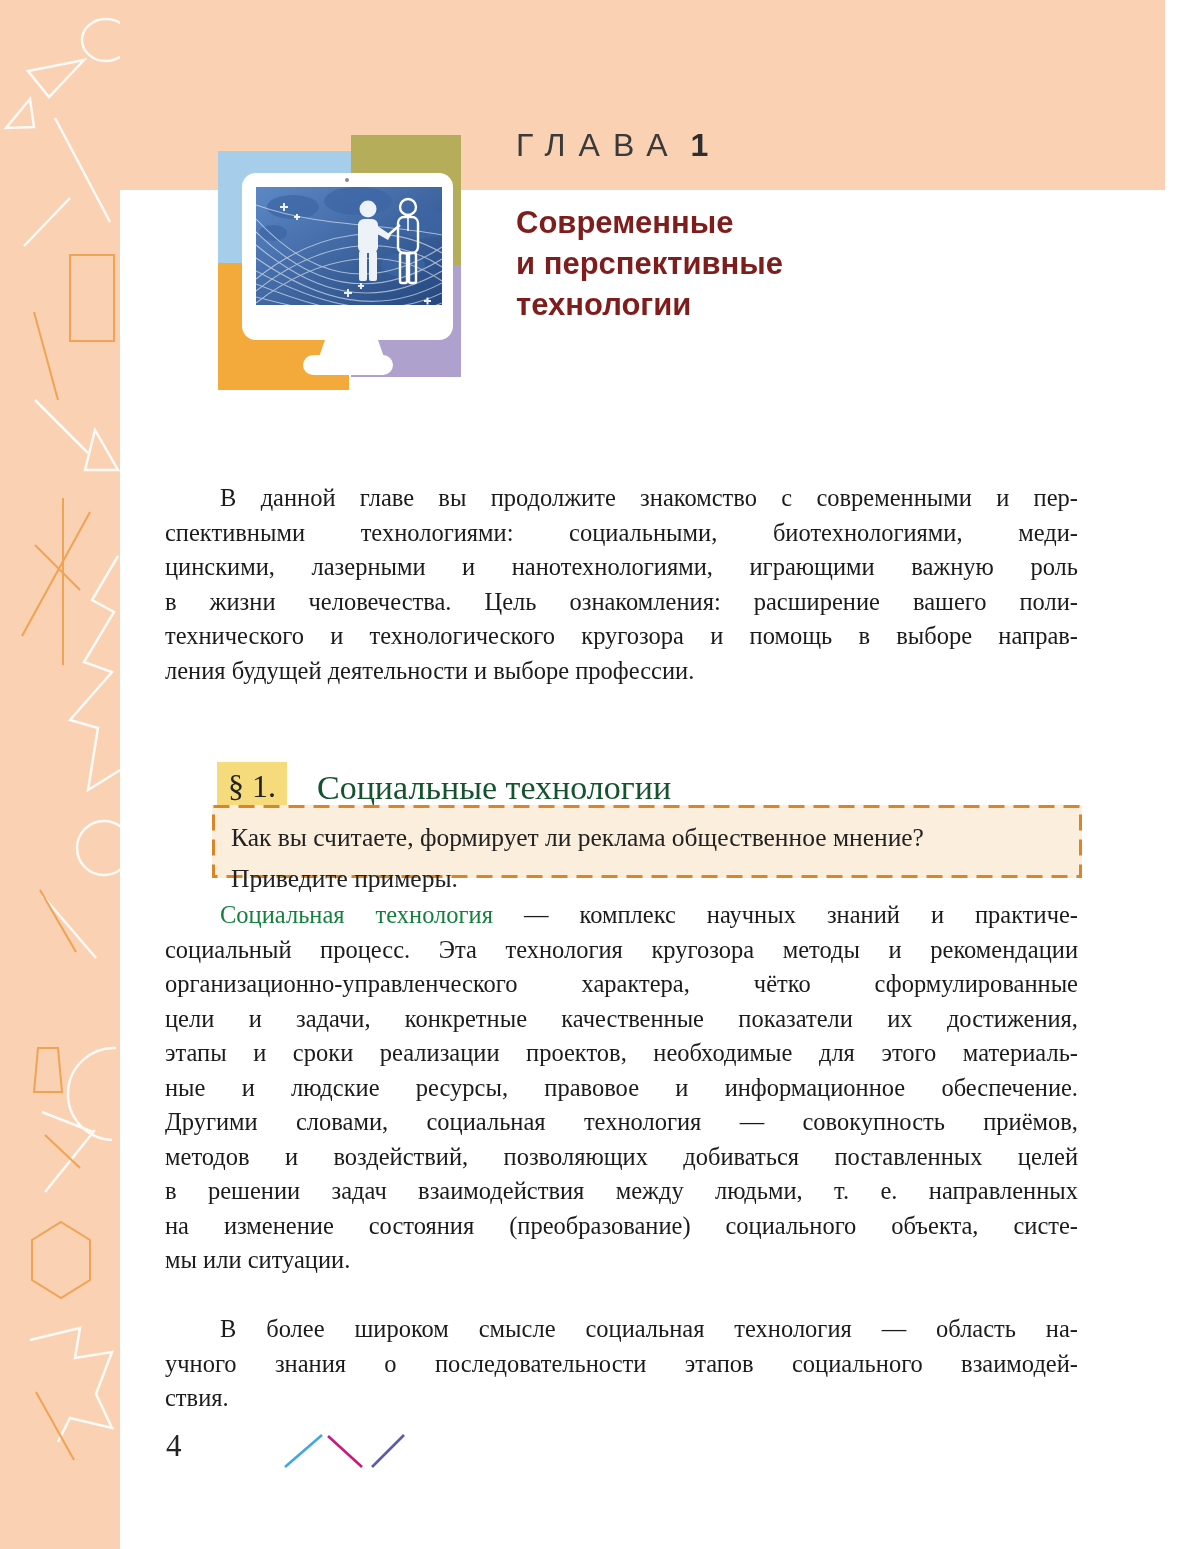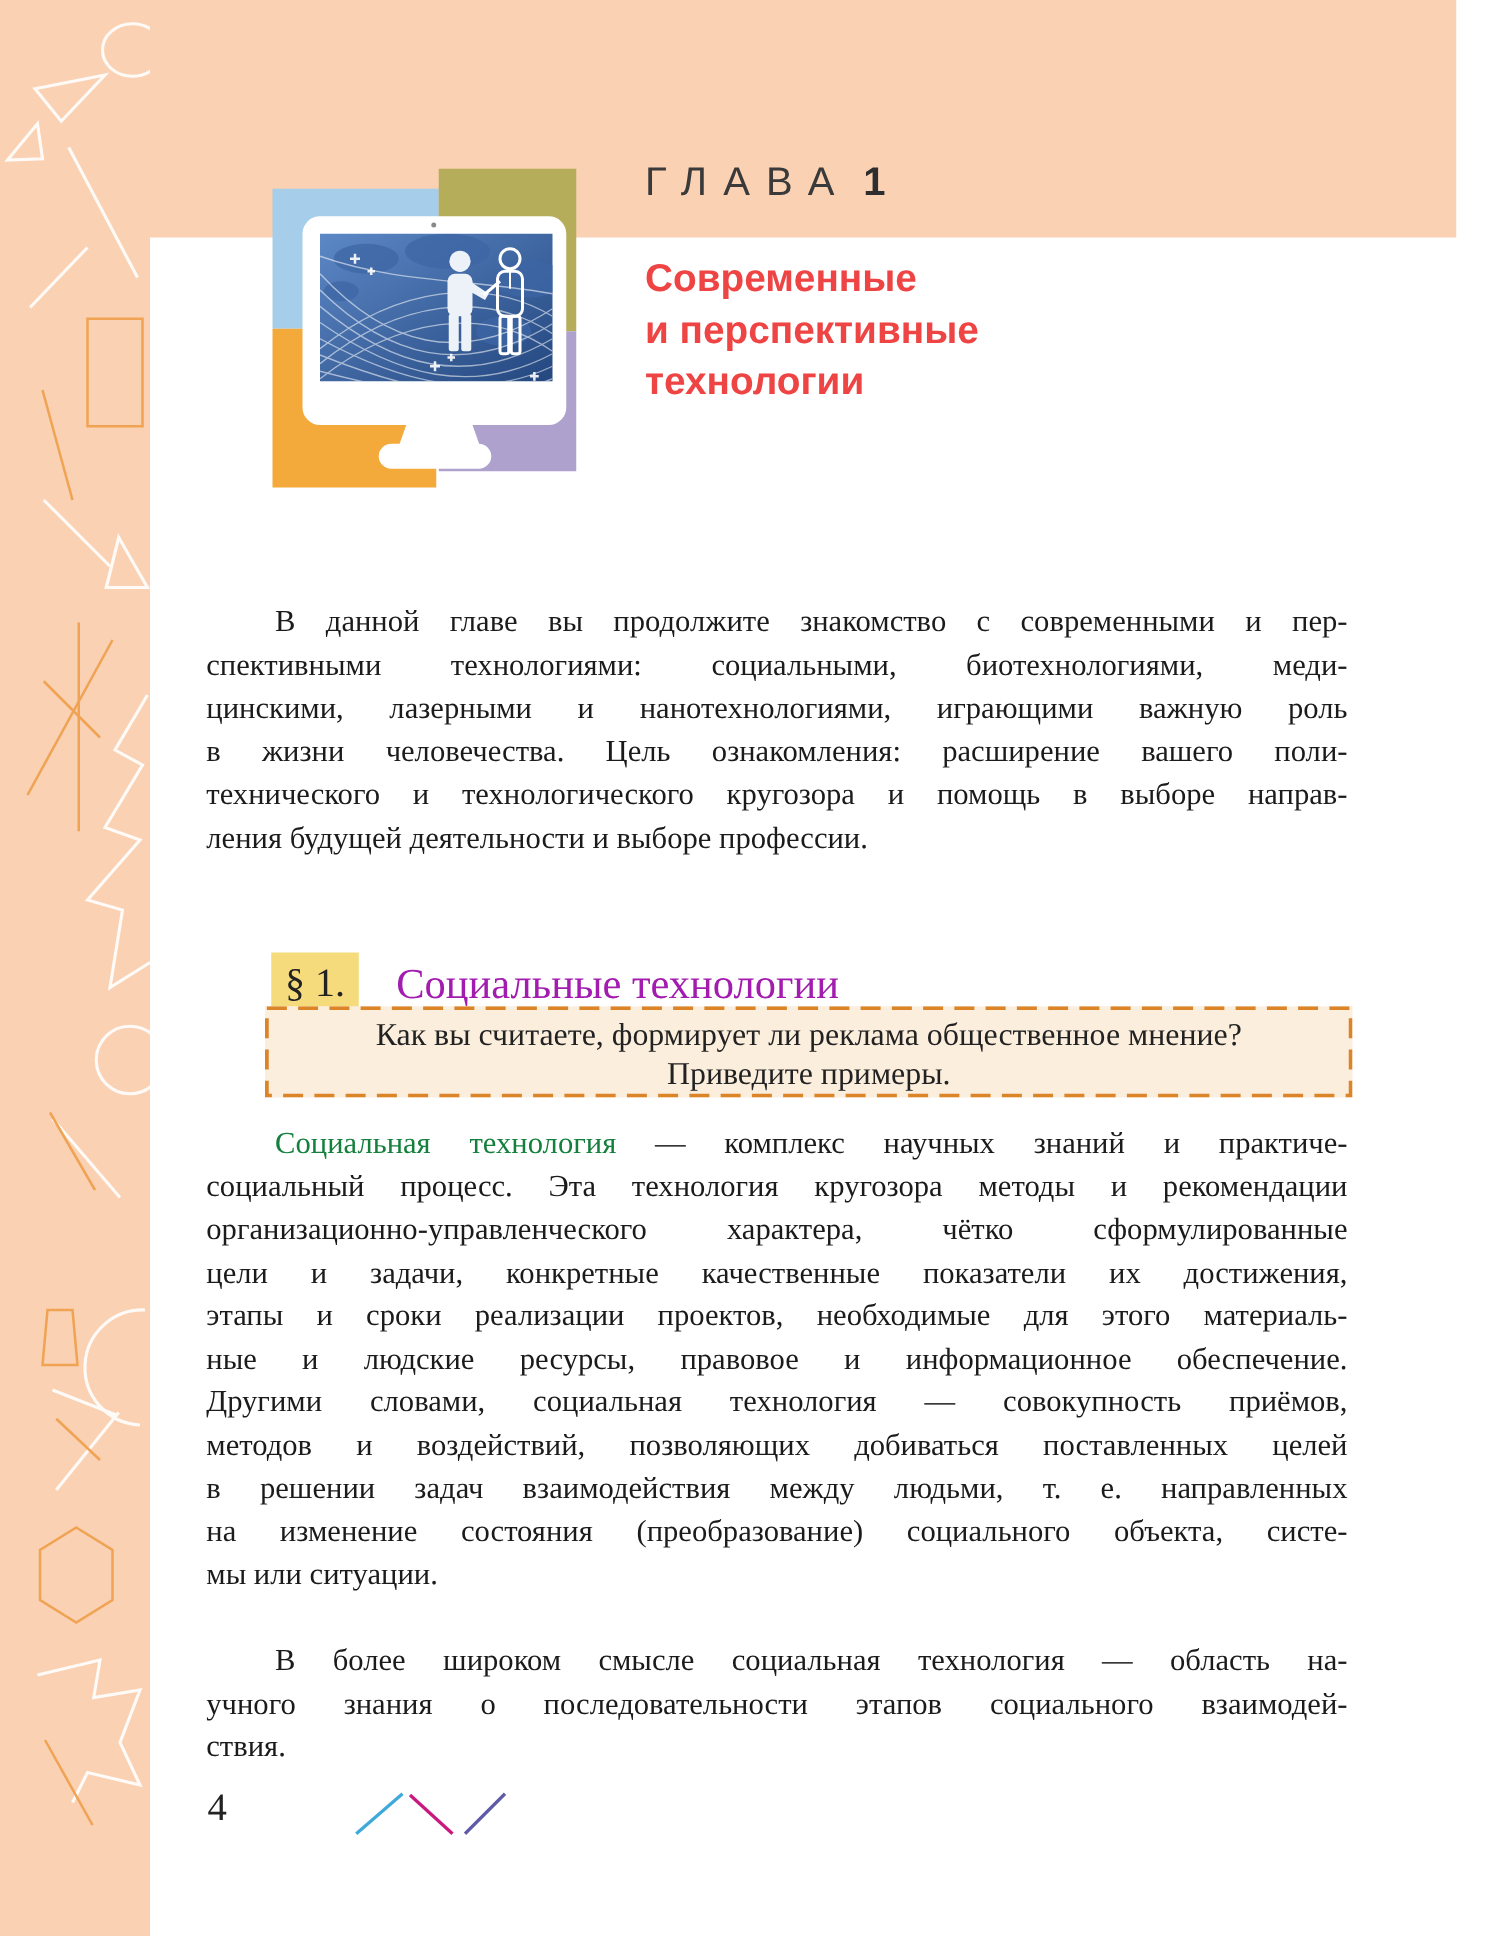--- a/index.html
+++ b/index.html
@@ -22,38 +22,38 @@
   
   .chapter-label{
     position:absolute;left:516px;top:127px;
     font-family:"Liberation Sans","DejaVu Sans",sans-serif;
     font-size:32px;letter-spacing:13px;color:#3a3a3a;font-weight:400;
   }
   .chapter-label .num{font-weight:700;margin-left:10px;color:#2e2e2e;}
   .chapter-title{
     position:absolute;left:516px;top:202px;
     font-family:"Liberation Sans","DejaVu Sans",sans-serif;
-    font-weight:700;font-size:31px;line-height:41px;color:#ef4444;
+    font-weight:700;font-size:31px;line-height:41px;color:#7f1d1d;
   }
   .chapter-title .tline{text-align:left;}
   
   .text-block{position:absolute;left:165px;width:913px;font-size:24.5px;line-height:34.5px;}
   .tline{text-align:justify;text-align-last:justify;}
   .tline.last{text-align-last:left;}
   .para-indent .tline:first-child{text-indent:55px;}
-  .plain .tline{text-align:center;text-align-last:auto;}
+  .plain .tline{text-align:left;text-align-last:auto;margin-top:10px;}
   
   .section-row{position:absolute;left:217px;top:762px;height:49px;}
   .section-marker{
     position:absolute;left:0;top:0;width:70px;height:49px;background:#F5DB7B;
     font-size:32px;line-height:49px;text-align:center;color:#222;
   }
   .section-title{
     position:absolute;left:100px;top:2px;font-size:34px;line-height:47px;
-    white-space:nowrap;color:#a21caf;
+    white-space:nowrap;color:#14532d;
   }
   
   .question-box{
     position:absolute;left:212px;top:805px;width:870px;height:73px;
     background:#FBEEDD;
   }
   .question-box .qtext{
     position:absolute;left:19px;top:7px;width:832px;
     font-size:25.5px;line-height:31px;color:#222;
   }

